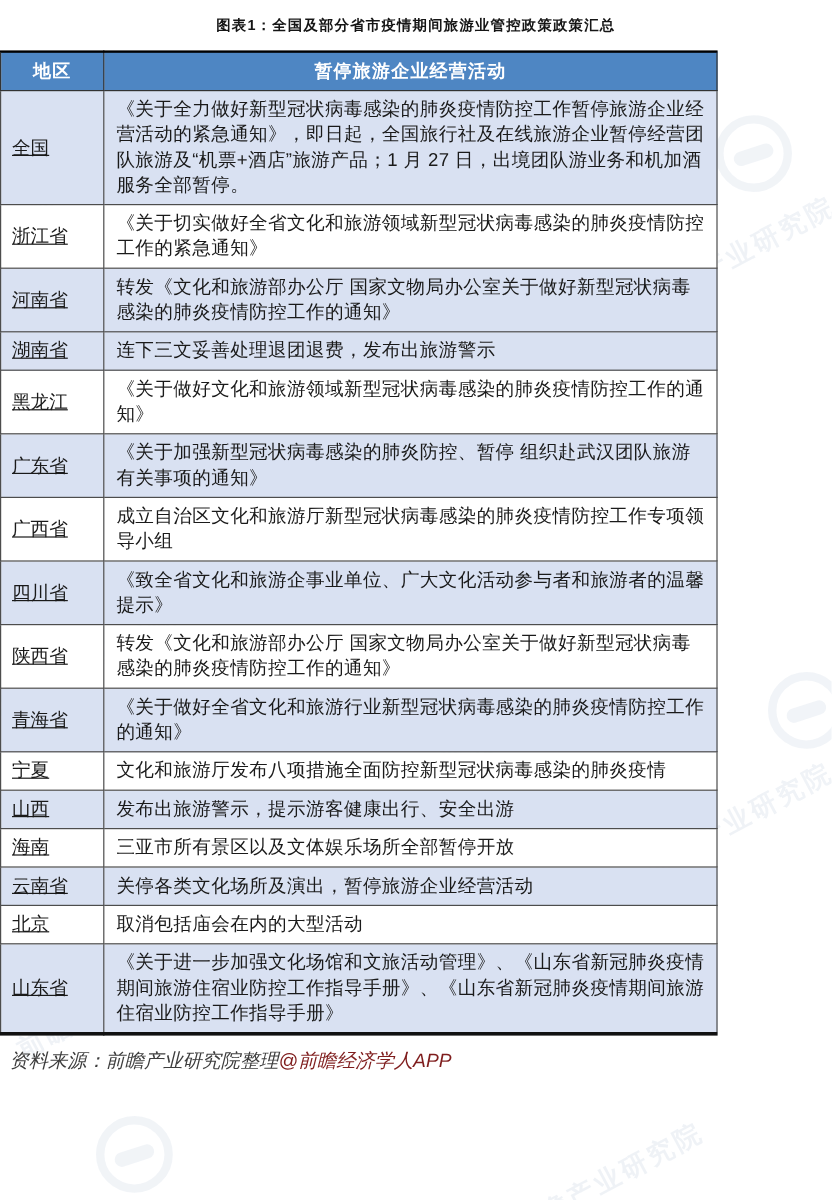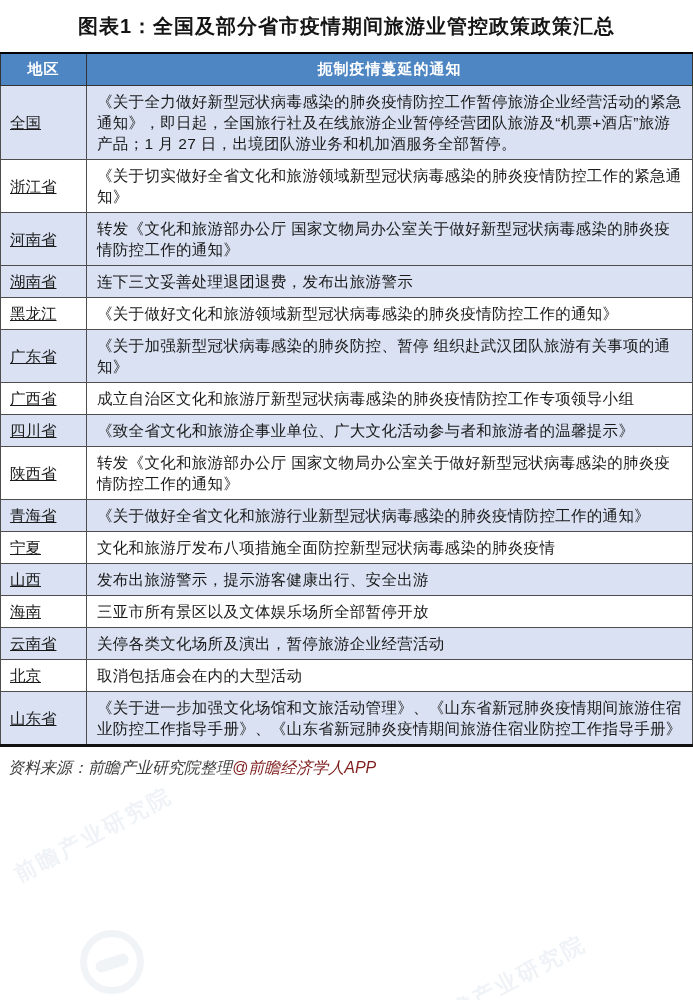--- a/index.html
+++ b/index.html
@@ -14,27 +14,27 @@
     width:693px;height:1000px;
     font-family:"Liberation Sans","DejaVu Sans",sans-serif;
     color:var(--ink);
     position:relative;
     overflow:hidden;
   }
   .page{position:relative;width:693px;height:1000px;background:#fff;overflow:hidden;}
   .title{
     text-align:center;
     font-weight:bold;
-    font-size:20px;
+    font-size:12px;
     letter-spacing:1px;
     padding:13px 0 12px 0;
     color:#151515;
   }
   table{
-    width:693px;
+    width:598px;
     border-collapse:collapse;
     table-layout:fixed;
     border-top:2px solid #000;
     border-bottom:3px solid #111;
     position:relative;
     z-index:2;
   }
   th{
     background:var(--header-bg);
     color:#fff;
@@ -138,21 +138,21 @@
   <div class="title">图表1：全国及部分省市疫情期间旅游业管控政策政策汇总</div>
 
   <table>
     <colgroup>
       <col class="region-col">
       <col>
     </colgroup>
     <thead>
       <tr>
         <th>地区</th>
-        <th>扼制疫情蔓延的通知</th>
+        <th>暂停旅游企业经营活动</th>
       </tr>
     </thead>
     <tbody>
         <tr class="stripe">
       <td class="region-cell">全国</td>
       <td class="policy-cell">《关于全力做好新型冠状病毒感染的肺炎疫情防控工作暂停旅游企业经营活动的紧急通知》，即日起，全国旅行社及在线旅游企业暂停经营团队旅游及“机票+酒店”旅游产品；1 月 27 日，出境团队游业务和机加酒服务全部暂停。</td>
     </tr>
         <tr>
       <td class="region-cell">浙江省</td>
       <td class="policy-cell">《关于切实做好全省文化和旅游领域新型冠状病毒感染的肺炎疫情防控工作的紧急通知》</td>

